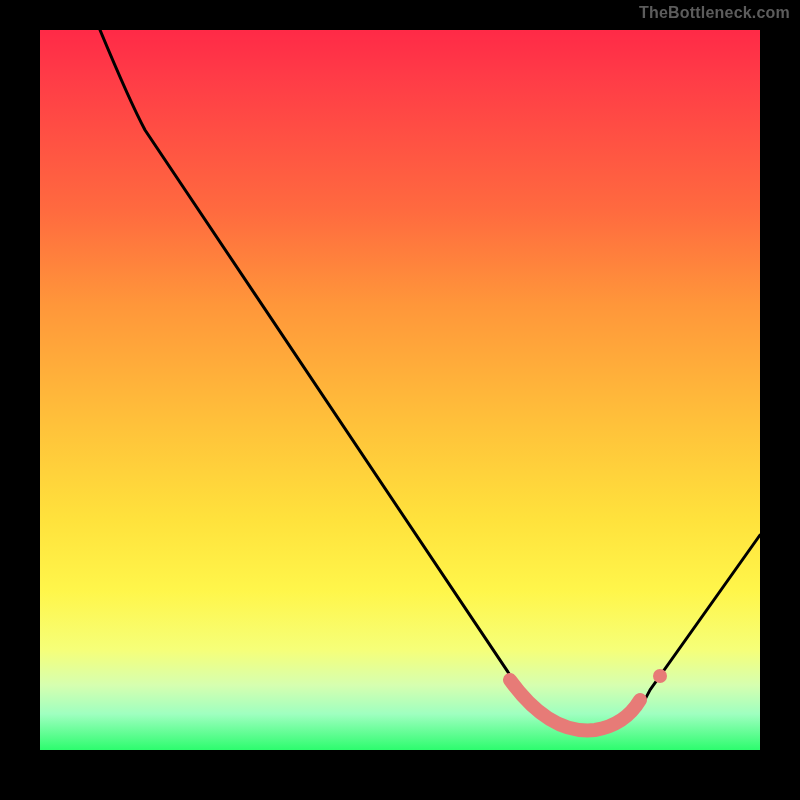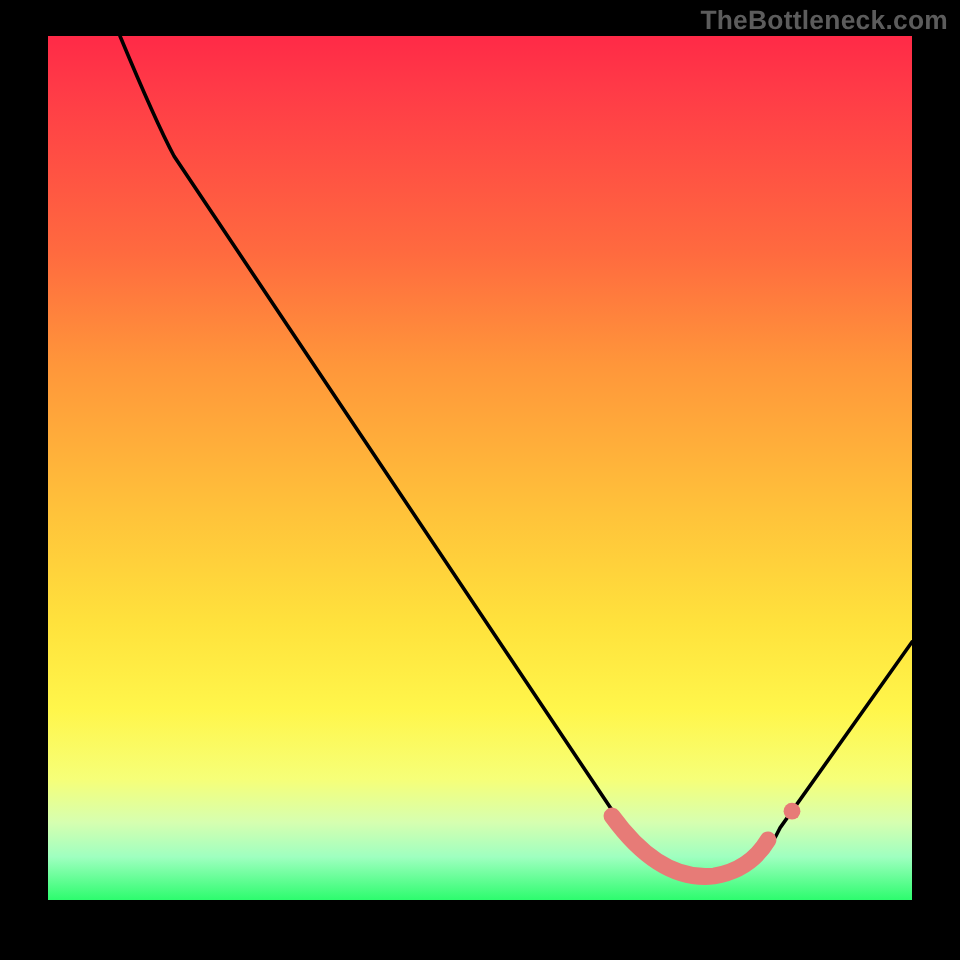--- a/index.html
+++ b/index.html
@@ -15,21 +15,21 @@
     position: relative;
     width: 800px;
     height: 800px;
     background: #000;
   }
   .watermark {
     position: absolute;
     top: 4px;
     right: 10px;
     color: #5c5c5c;
-    font-size: 22px;
+    font-size: 16px;
     font-weight: 600;
     letter-spacing: 0.2px;
     z-index: 3;
   }
   .plot {
     position: absolute;
     left: 40px;
     top: 30px;
     width: 720px;
     height: 720px;

